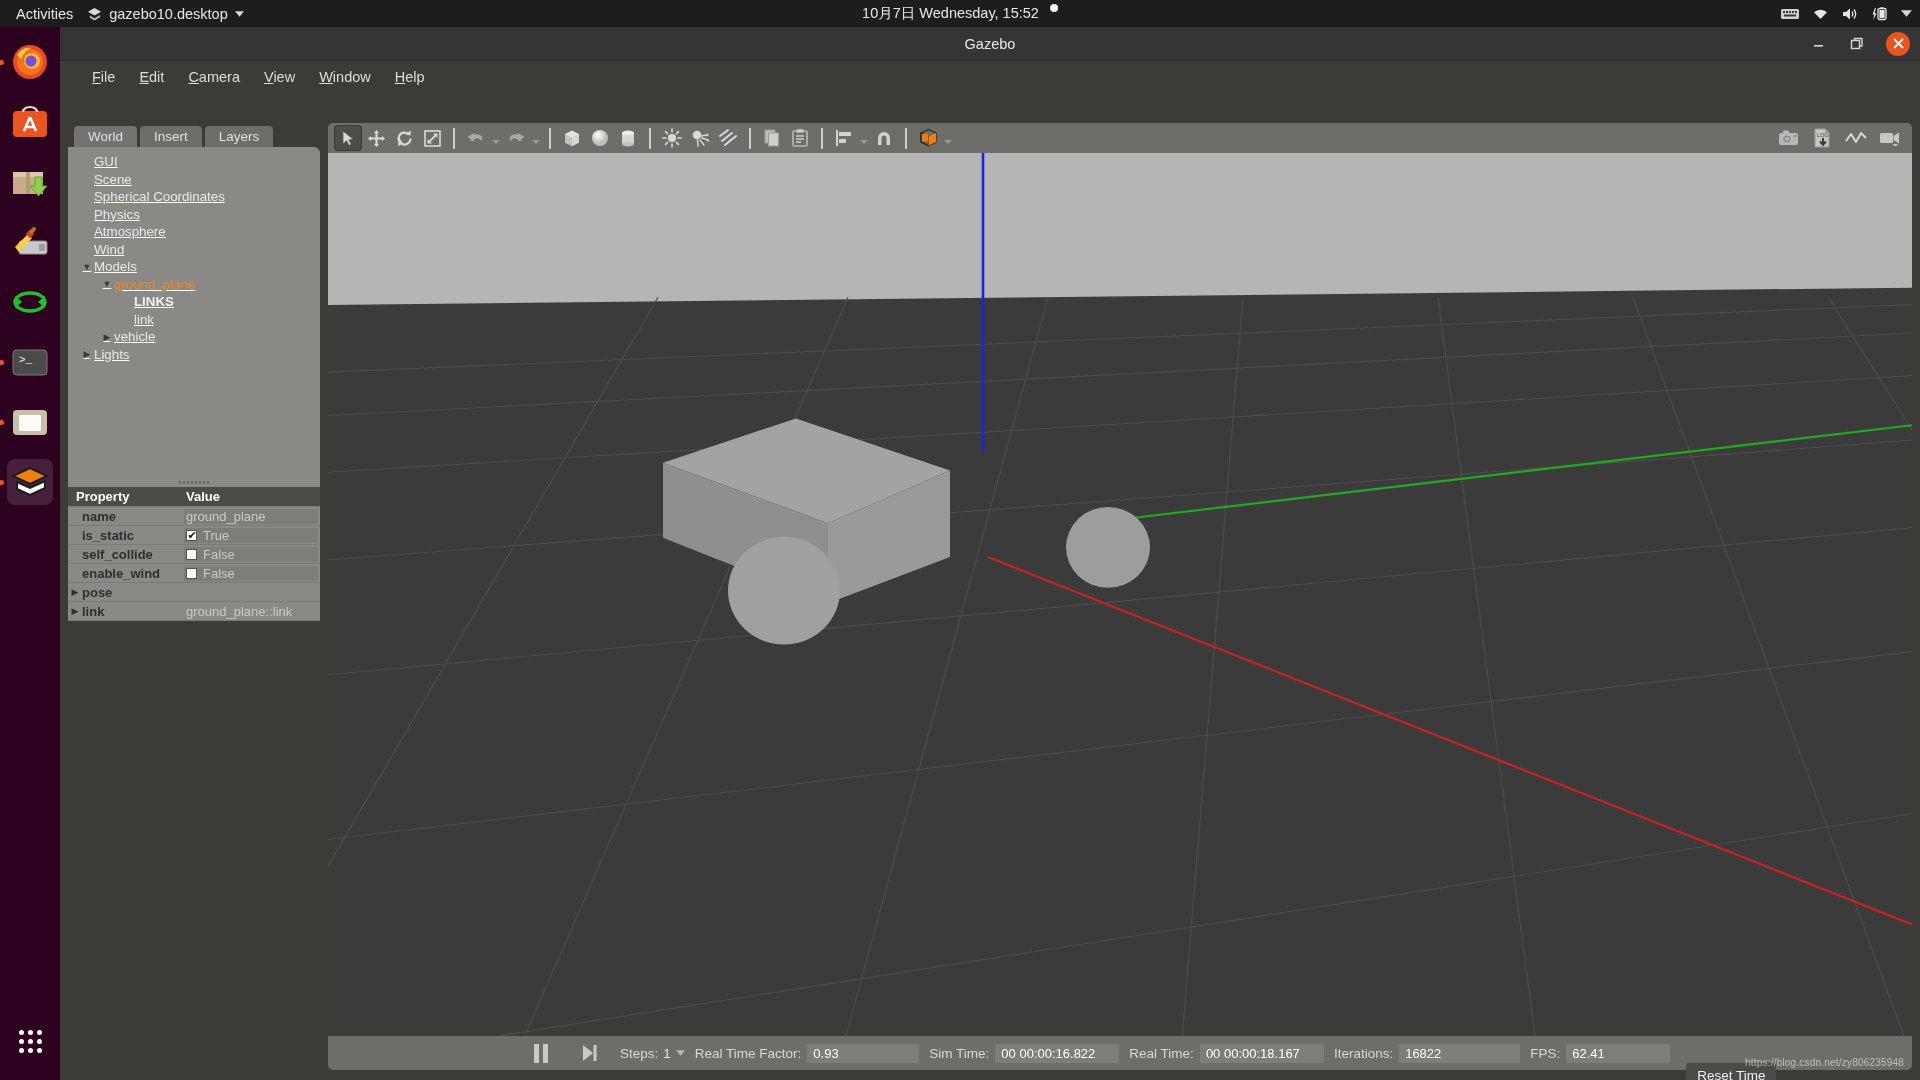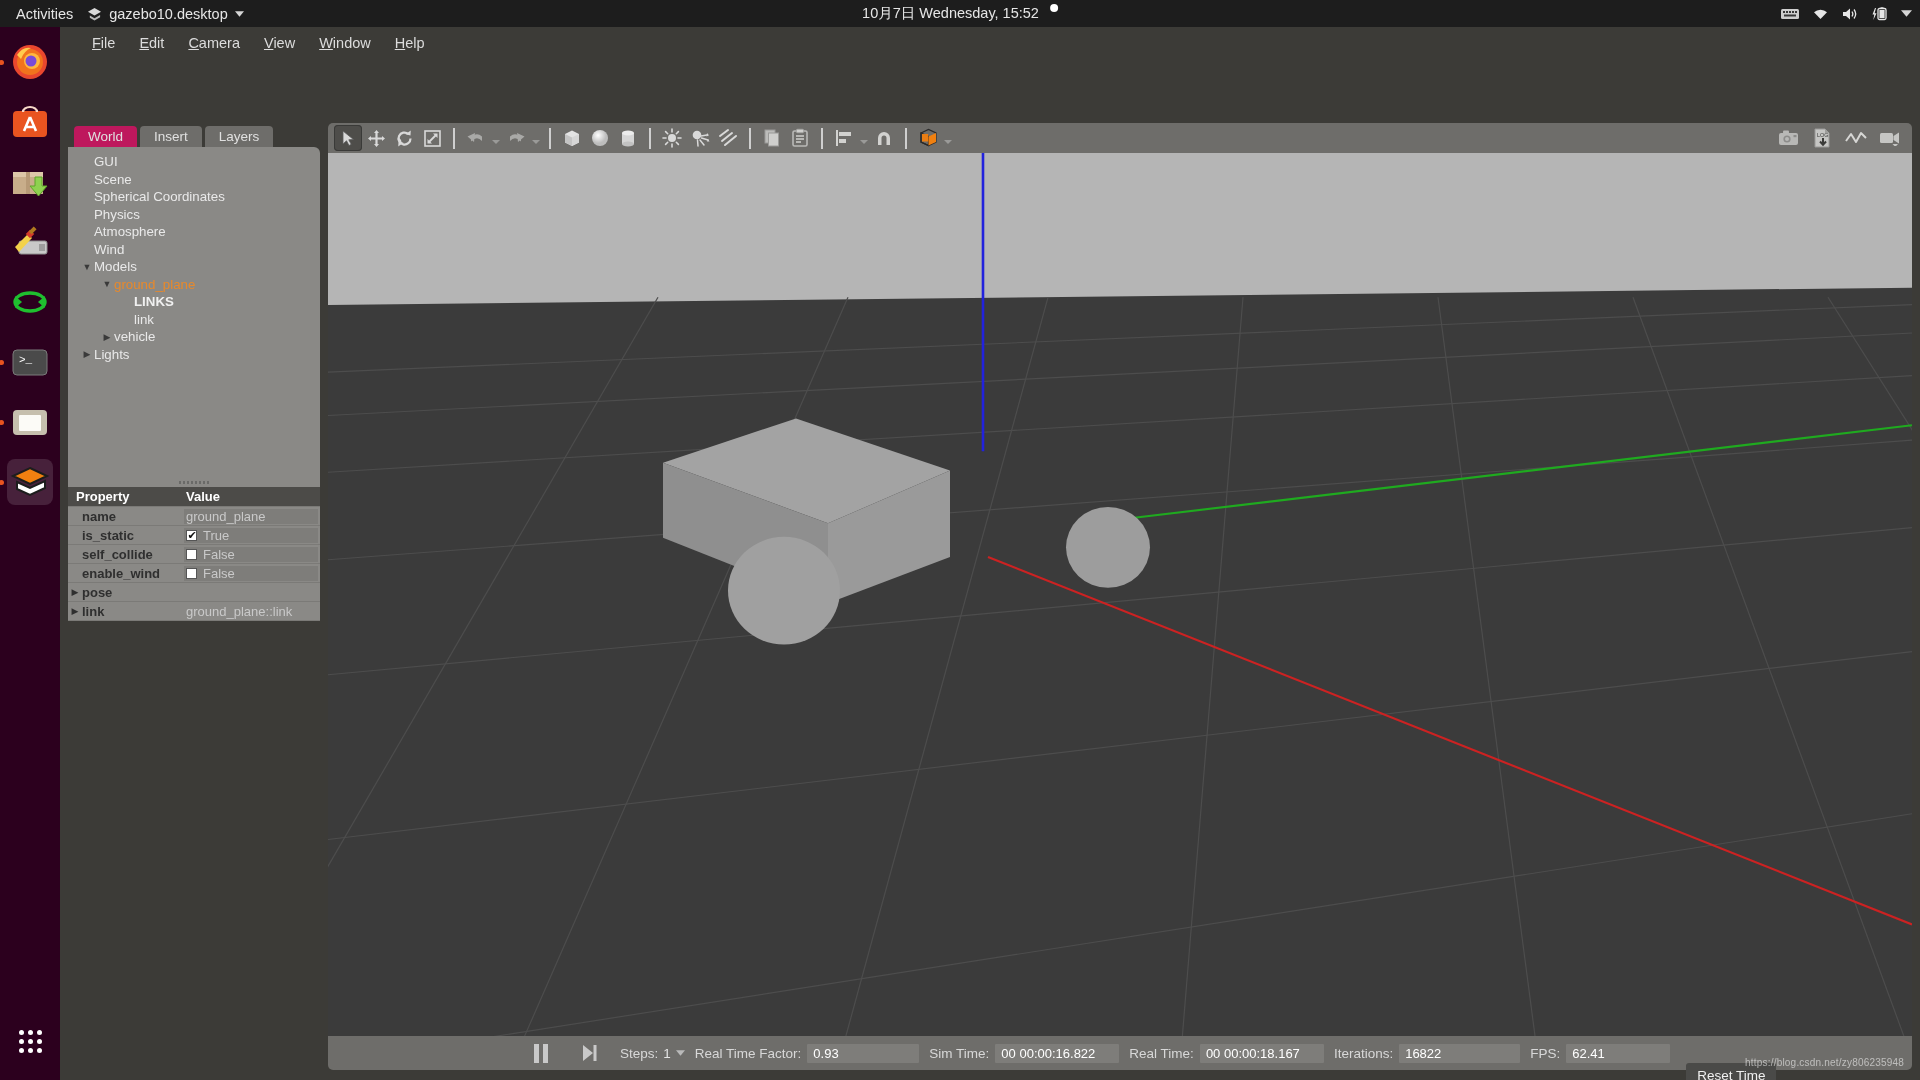--- a/index.html
+++ b/index.html
@@ -77,24 +77,25 @@
 
   
   #leftpanel {
     position:absolute; left:8px; top:96px; width:252px; height:940px;
   }
   #tabs { display:flex; align-items:flex-end; height:24px; padding-left:6px; }
   .tab {
     font-size:13.5px; color:#e0e0e0; padding:3px 14px 3px; cursor:pointer;
     background:#6e6d6a; border-radius:4px 4px 0 0; margin-right:3px;
   }
-  .tab.active { background:#be185d; }
+  .tab.active { background:#737373; }
   #treebox {
     background:#8a8986; border-radius:0 6px 0 0; height:330px; padding:6px 9px 0 0;
     overflow:hidden;
+    text-decoration:underline;
   }
   .tnode {
     display:flex; align-items:center; height:17.5px; font-size:13.3px; color:#e9e9e9;
     cursor:pointer; padding-left:6px; white-space:nowrap;
   }
   .tnode .arrow { width:14px; display:inline-block; text-align:center; font-size:9px; color:#3a3a3a; }
   .tnode.orange { color:#e8892b; }
   .tnode.bold { font-weight:bold; color:#f0f0f0; }
 
   #splitter { height:10px; display:flex; align-items:center; justify-content:center; background:#8a8986; cursor:ns-resize; }
@@ -288,20 +289,41 @@
         <i></i>
         <i></i>
         <i></i>
         <i></i>
     </span>
   </div>
 </div>
 
 <div id="gzwin">
 
+  <div id="titlebar">
+    <div class="title">Gazebo</div>
+    <div class="wbtns">
+      <div class="wbtn">
+        <svg width="13" height="13" viewBox="0 0 13 13">
+          <rect x="2" y="8" width="9" height="1.6" fill="#d6d6d6"></rect>
+        </svg>
+      </div>
+      <div class="wbtn">
+        <svg width="14" height="14" viewBox="0 0 14 14">
+          <rect x="1.5" y="3.5" width="8" height="8" fill="none" stroke="#d6d6d6" stroke-width="1.4"></rect>
+          <path d="M4.5 3.5 V1.5 H12 V9 H10" fill="none" stroke="#d6d6d6" stroke-width="1.4"></path>
+        </svg>
+      </div>
+      <div class="wbtn close">
+        <svg width="11" height="11" viewBox="0 0 11 11">
+          <path d="M1.5 1.5 L9.5 9.5 M9.5 1.5 L1.5 9.5" stroke="#fff" stroke-width="1.8" stroke-linecap="round"></path>
+        </svg>
+      </div>
+    </div>
+  </div>
 
   <div id="menubar">
     <div class="mi"><u>F</u>ile</div>
     <div class="mi"><u>E</u>dit</div>
     <div class="mi"><u>C</u>amera</div>
     <div class="mi"><u>V</u>iew</div>
     <div class="mi"><u>W</u>indow</div>
     <div class="mi"><u>H</u>elp</div>
   </div>
 

